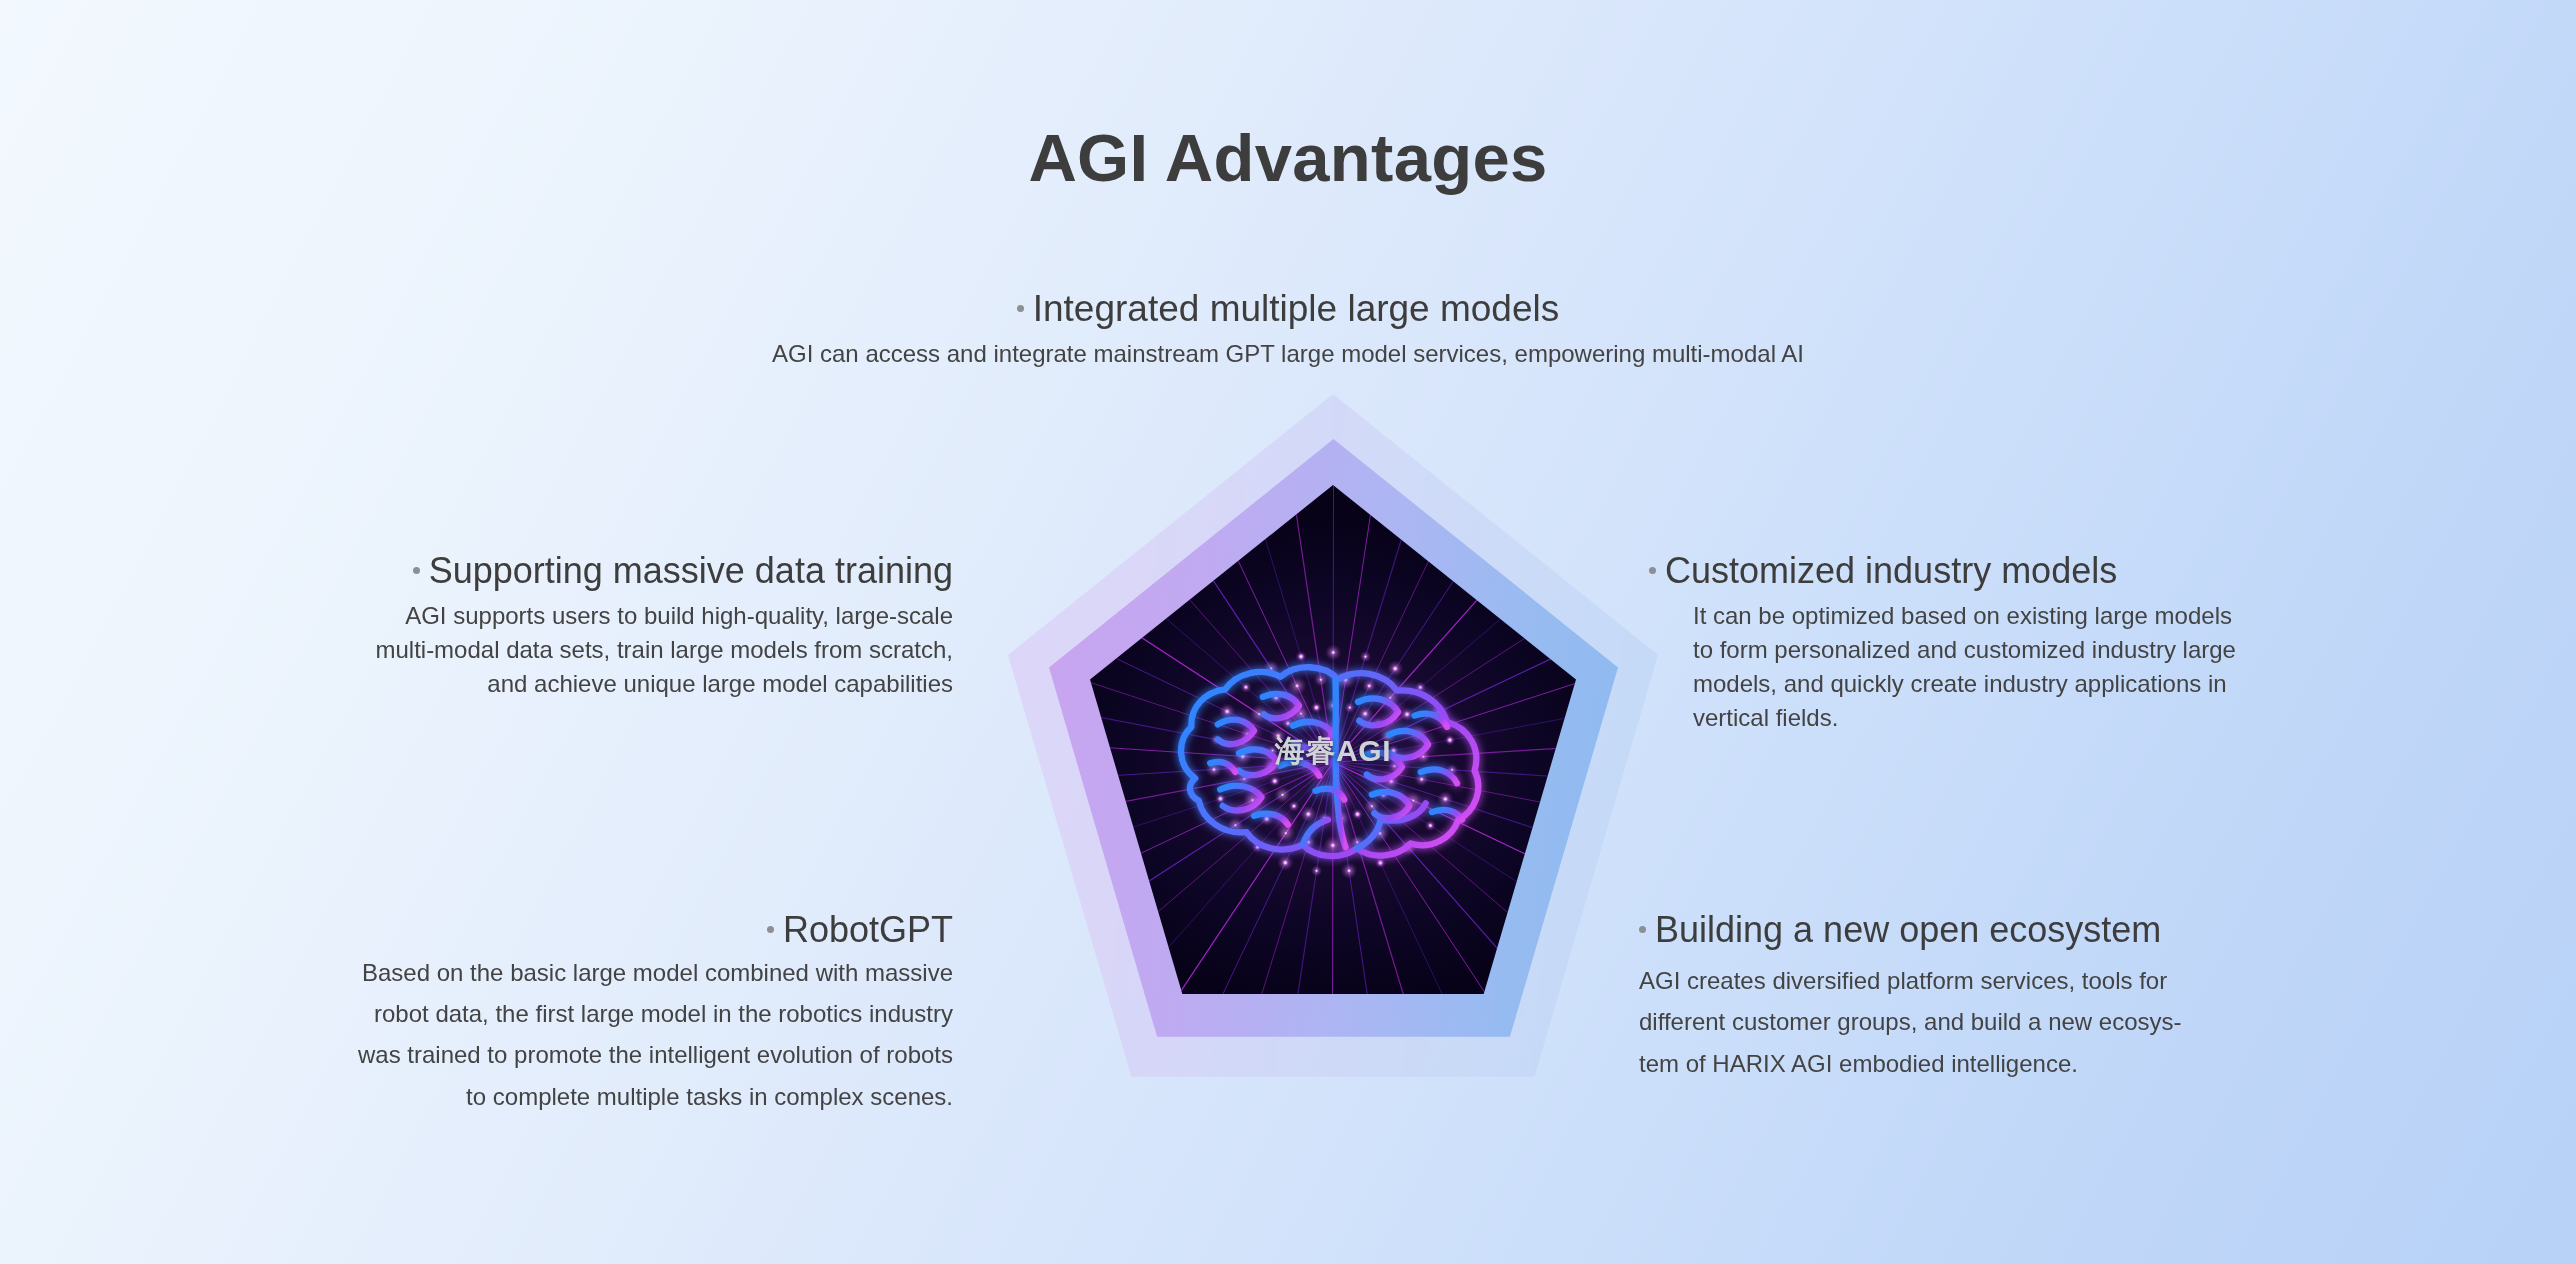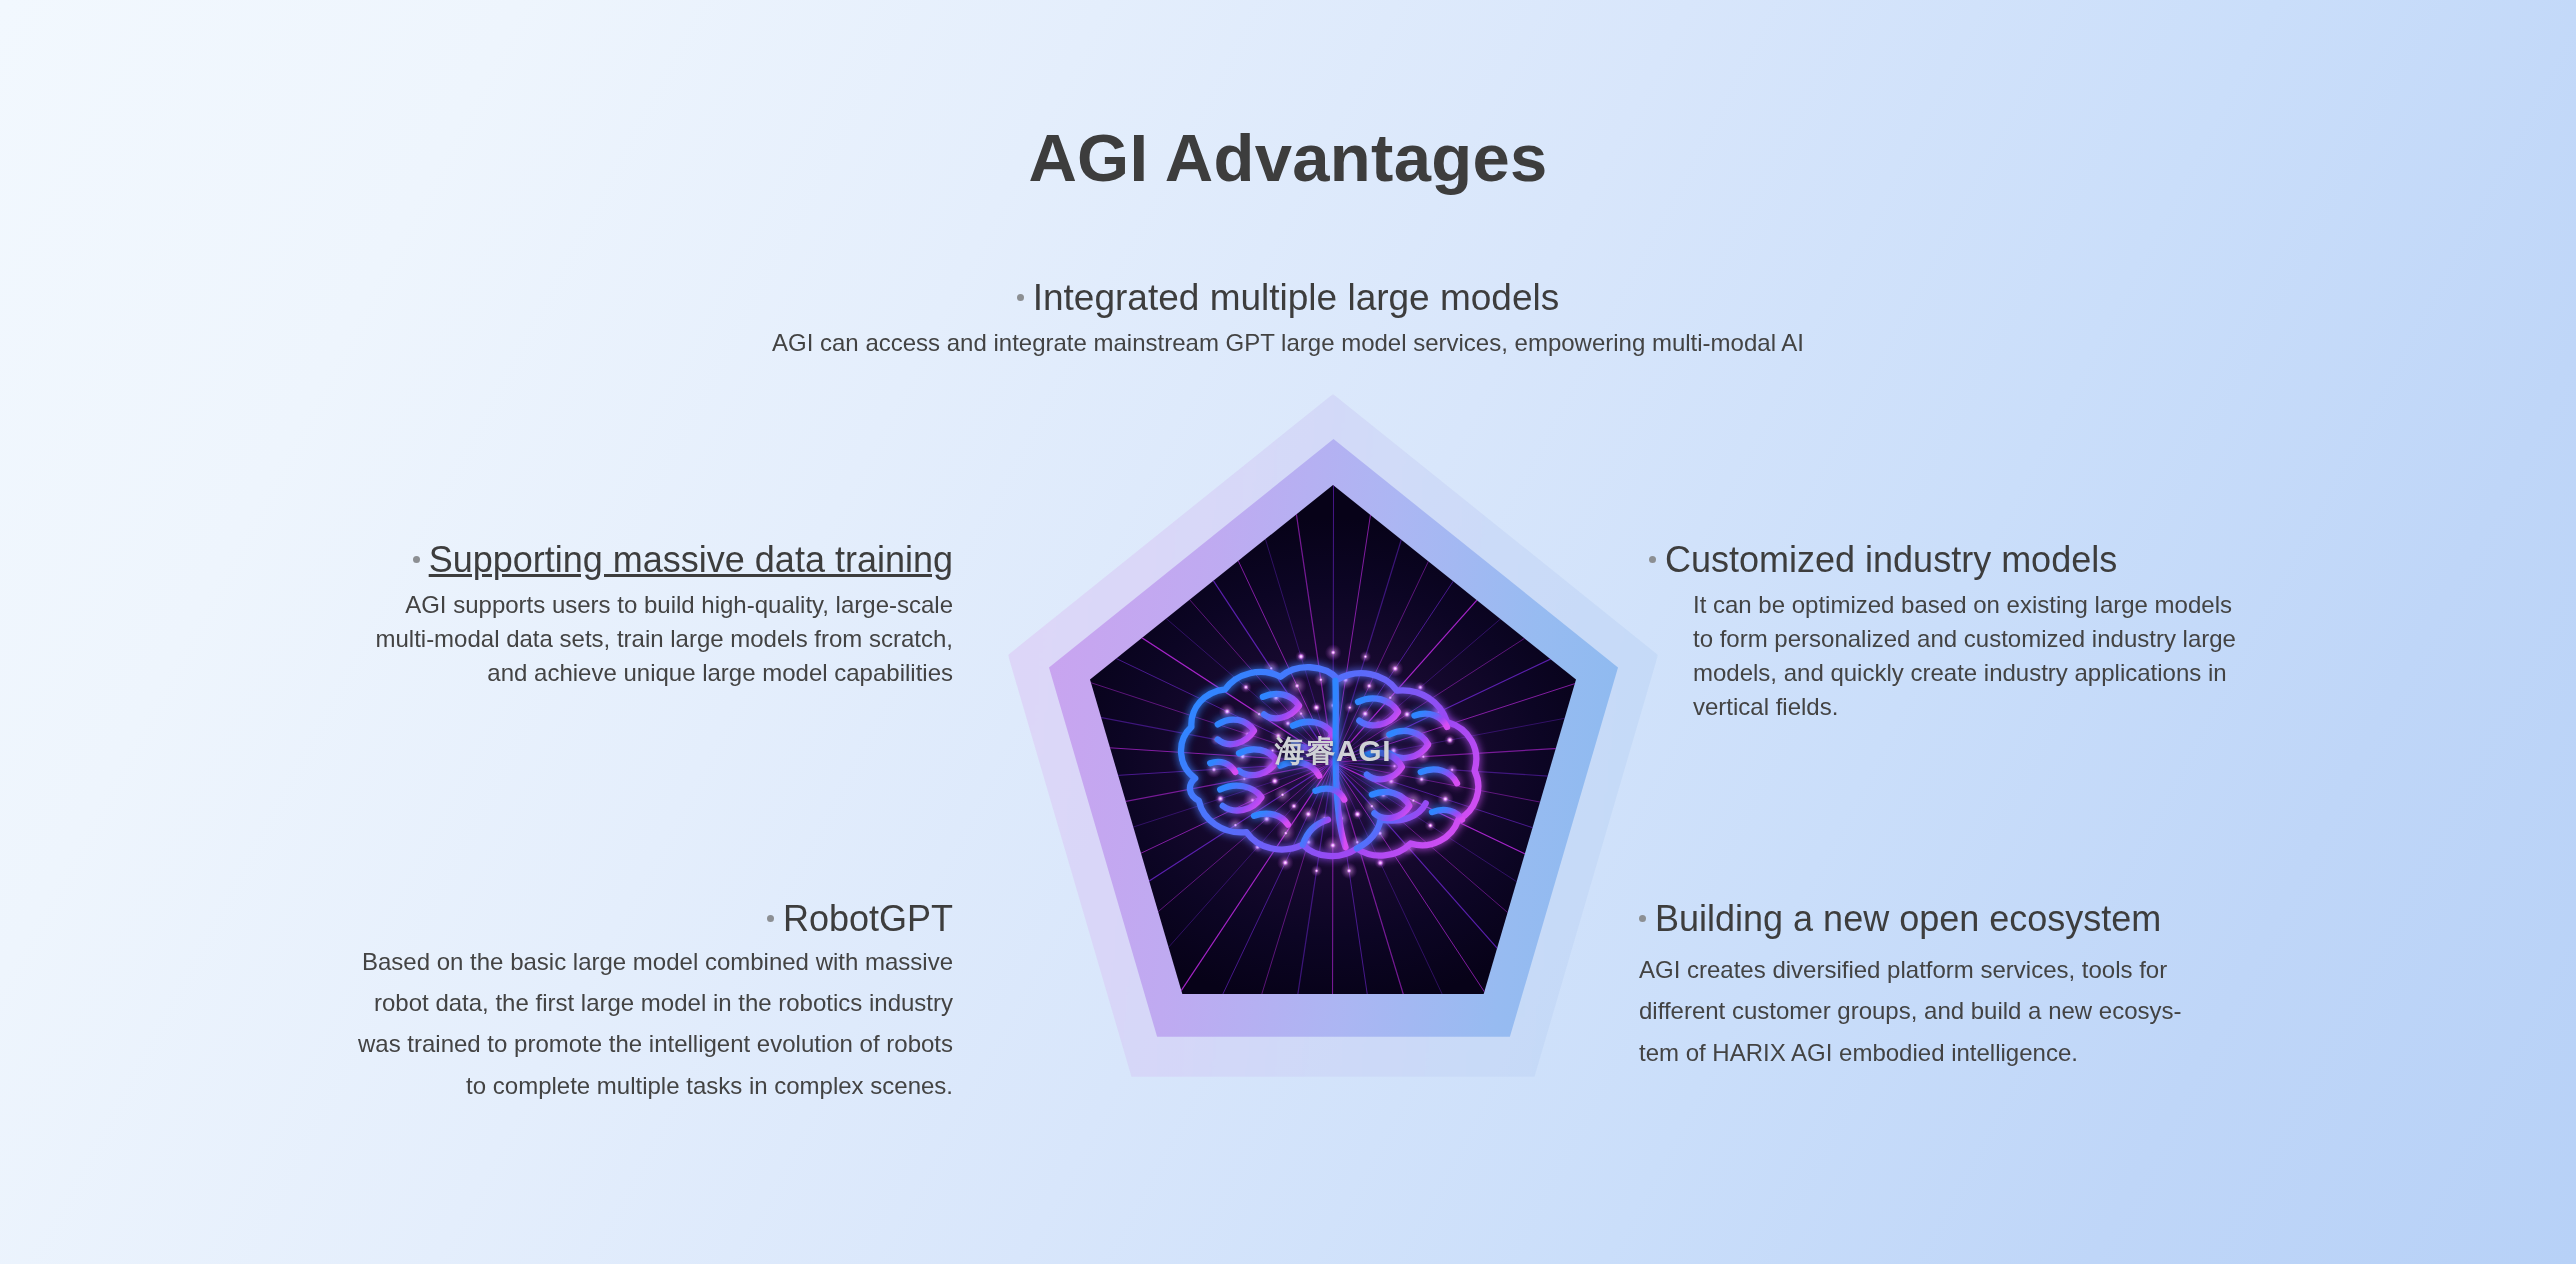--- a/index.html
+++ b/index.html
@@ -96,20 +96,21 @@
   .feat{ position:absolute; }
 
   .feat h3{
     position:relative;
     font-size:35px;
     font-weight:400;
     color:#3d3d3d;
     line-height:1.08;
     white-space:nowrap;
     display:inline-block;
+    margin-top:11px;
   }
   .feat h3 .bullet{
     display:inline-block;
     width:7px; height:7px;
     border-radius:50%;
     background:#8c8f93;
     vertical-align:middle;
     margin-right:9px;
     margin-bottom:5.2px;
   }
@@ -132,21 +133,21 @@
   #feat-top{ left:0; top:278px; width:2576px; text-align:center; }
   #feat-top h3{ font-size:37px; }
   #feat-top .hl{
     left:213px; width:573px; height:23px; bottom:-2.6px;
     background:linear-gradient(90deg, rgba(222,140,238,.85) 0%, rgba(205,160,242,.75) 35%, rgba(183,196,246,.45) 70%, rgba(183,210,248,0) 100%);
   }
   #feat-top p{ font-size:24px; margin-top:9px; }
 
   
   #feat-left-top{ left:58px; top:541px; width:895px; text-align:right; }
-  #feat-left-top h3{ font-size:36px;text-decoration:underline; }
+  #feat-left-top h3{ font-size:36px; }
   #feat-left-top .hl{
     right:0px; width:489px; height:22px; bottom:-1.3px;
     background:linear-gradient(90deg, rgba(190,214,249,0) 0%, rgba(186,200,247,.45) 30%, rgba(205,166,242,.72) 68%, rgba(222,146,239,.85) 100%);
   }
   #feat-left-top p{ margin-top:7.7px; line-height:1.42; }
 
   
   #feat-left-bot{ left:26px; top:900px; width:927px; text-align:right; }
   #feat-left-bot h3{ font-size:36px; }
   #feat-left-bot .hl{

